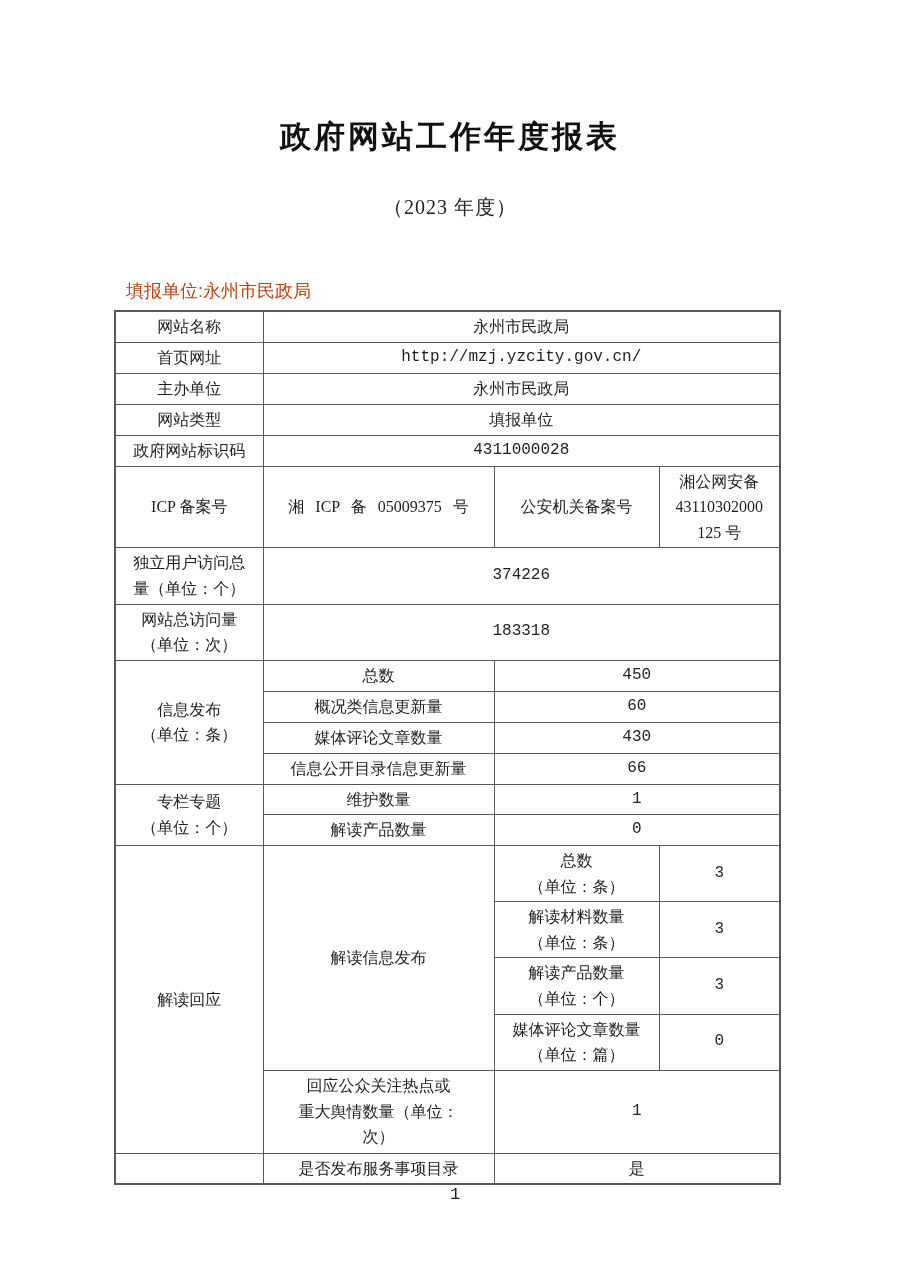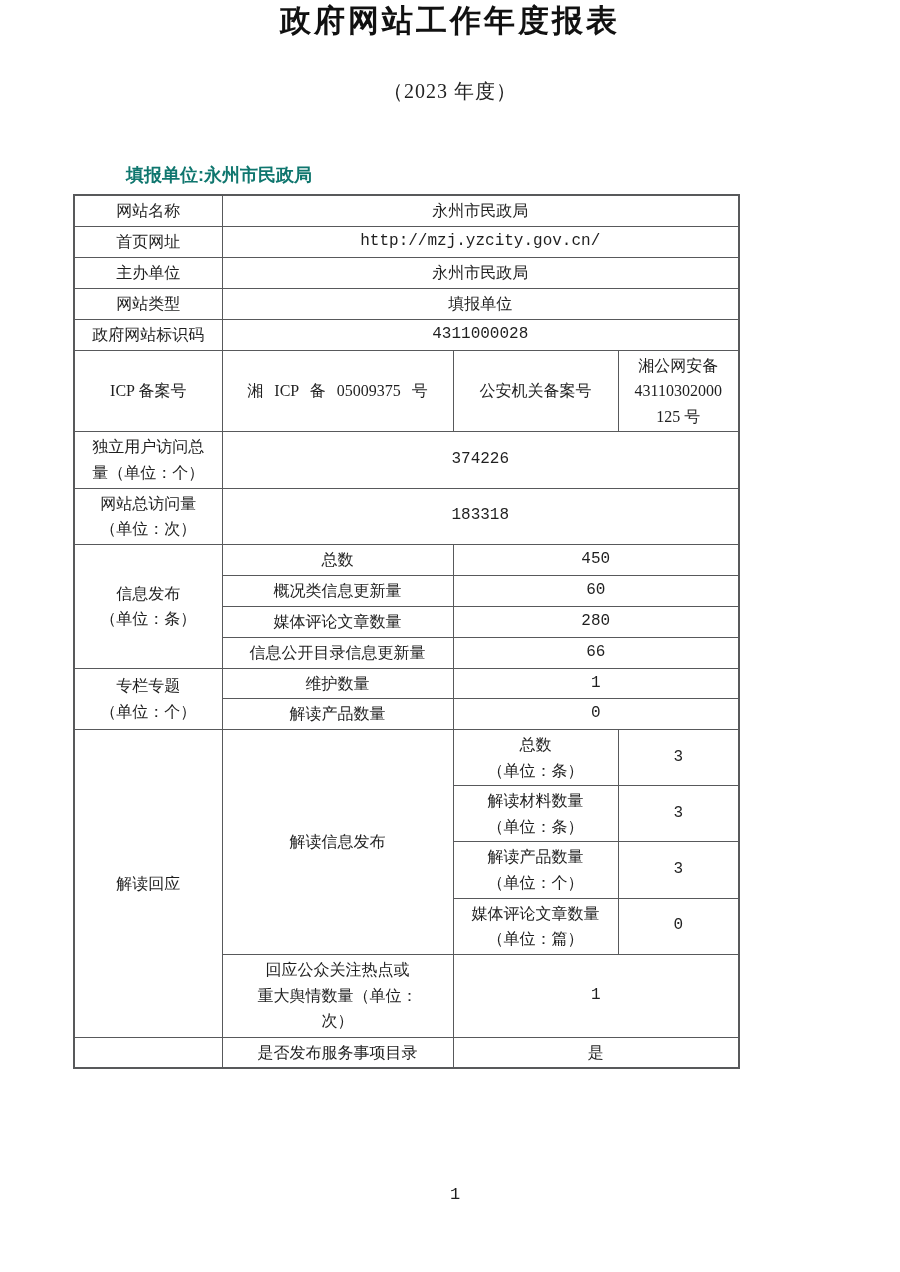--- a/index.html
+++ b/index.html
@@ -5,43 +5,44 @@
   * { margin: 0; padding: 0; box-sizing: border-box; }
   html, body { background: #ffffff; }
   body {
     width: 900px;
     height: 1272px;
     position: relative;
     font-family: "Liberation Serif", "DejaVu Serif", serif;
     color: #1f1f1f;
   }
   .doc-title {
+    padding-top: 116px;
     text-align: center;
     font-family: "Liberation Sans", "DejaVu Sans", sans-serif;
     font-weight: bold;
     font-size: 31px;
     letter-spacing: 3px;
     color: #111111;
   }
   .doc-subtitle {
     margin-top: 36px;
     text-align: center;
     font-size: 20px;
     letter-spacing: 1px;
     color: #222222;
   }
   .unit-line {
     margin: 58px 0 7px 126px;
     font-family: "Liberation Sans", "DejaVu Sans", sans-serif;
-    font-weight: bold;
+    font-weight: normal;
     font-size: 18px;
-    color: #0f766e;
+    color: #c2410c;
   }
   table.report {
-    margin-left: 73px;
+    margin-left: 114px;
     width: 665px;
     border-collapse: collapse;
     table-layout: fixed;
     border: 2px solid #58595b;
   }
   table.report td {
     border: 1px solid #58595b;
     text-align: center;
     vertical-align: middle;
     font-size: 16px;
@@ -140,21 +141,21 @@
 （单位：条）</td>
     <td>总数</td>
     <td colspan="2" class="mono">450</td>
   </tr>
   <tr class="h31">
     <td>概况类信息更新量</td>
     <td colspan="2" class="mono">60</td>
   </tr>
   <tr class="h31">
     <td>媒体评论文章数量</td>
-    <td colspan="2" class="mono">280</td>
+    <td colspan="2" class="mono">430</td>
   </tr>
   <tr class="h31">
     <td>信息公开目录信息更新量</td>
     <td colspan="2" class="mono">66</td>
   </tr>
 
   <tr class="h30">
     <td rowspan="2">专栏专题
 （单位：个）</td>
     <td>维护数量</td>

